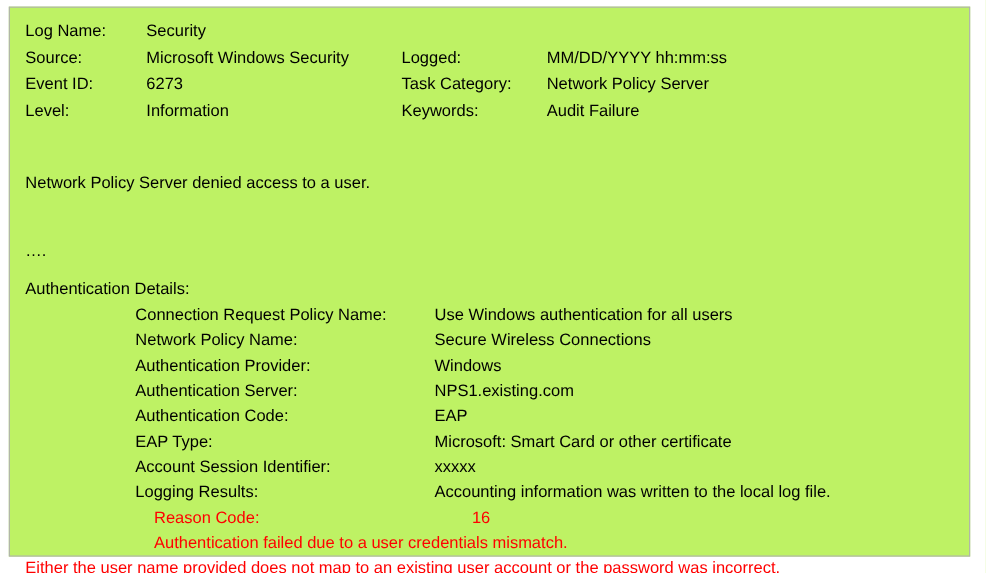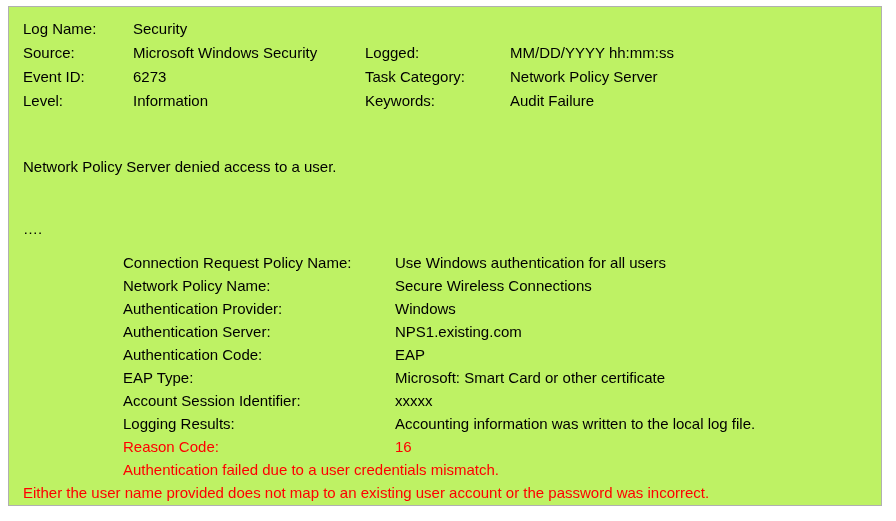--- a/index.html
+++ b/index.html
@@ -42,21 +42,20 @@
   .hdr-value-wide {
     width: 232px;
     flex: 0 0 232px;
   }
   .hdr-label2 {
     width: 132px;
     flex: 0 0 132px;
   }
   .hdr-value2 {
     flex: 0 0 auto;
-    margin-left: 13px;
   }
   .spacer-sm { height: 14px; }
   .spacer-xs { height: 10px; }
   .para {
     font-size: 15px;
     line-height: 24px;
     margin-top: 28px;
   }
   .section-title {
     font-size: 15px;
@@ -72,20 +71,21 @@
   }
   .detail-label {
     width: 272px;
     flex: 0 0 272px;
   }
   .detail-value {
     flex: 1 1 auto;
   }
   .red {
     color: #ff0000;
+    margin-left: 17px;
   }
   .final-line {
     font-size: 15px;
     line-height: 23px;
     color: #ff0000;
     white-space: nowrap;
   }
 </style>
 </head>
 <body>
@@ -122,20 +122,21 @@
   <div class="spacer-sm"></div>
 
   <div class="para">Network Policy Server denied access to a user.</div>
 
   <div class="spacer-xs"></div>
 
   <div class="para">….</div>
 
   <div class="spacer-xs"></div>
 
+  <div class="section-title">Authentication Details:</div>
 
   <div>
     <div class="detail-row">
       <span class="detail-label">Connection Request Policy Name:</span>
       <span class="detail-value">Use Windows authentication for all users</span>
     </div>
     <div class="detail-row">
       <span class="detail-label">Network Policy Name:</span>
       <span class="detail-value">Secure Wireless Connections</span>
     </div>

